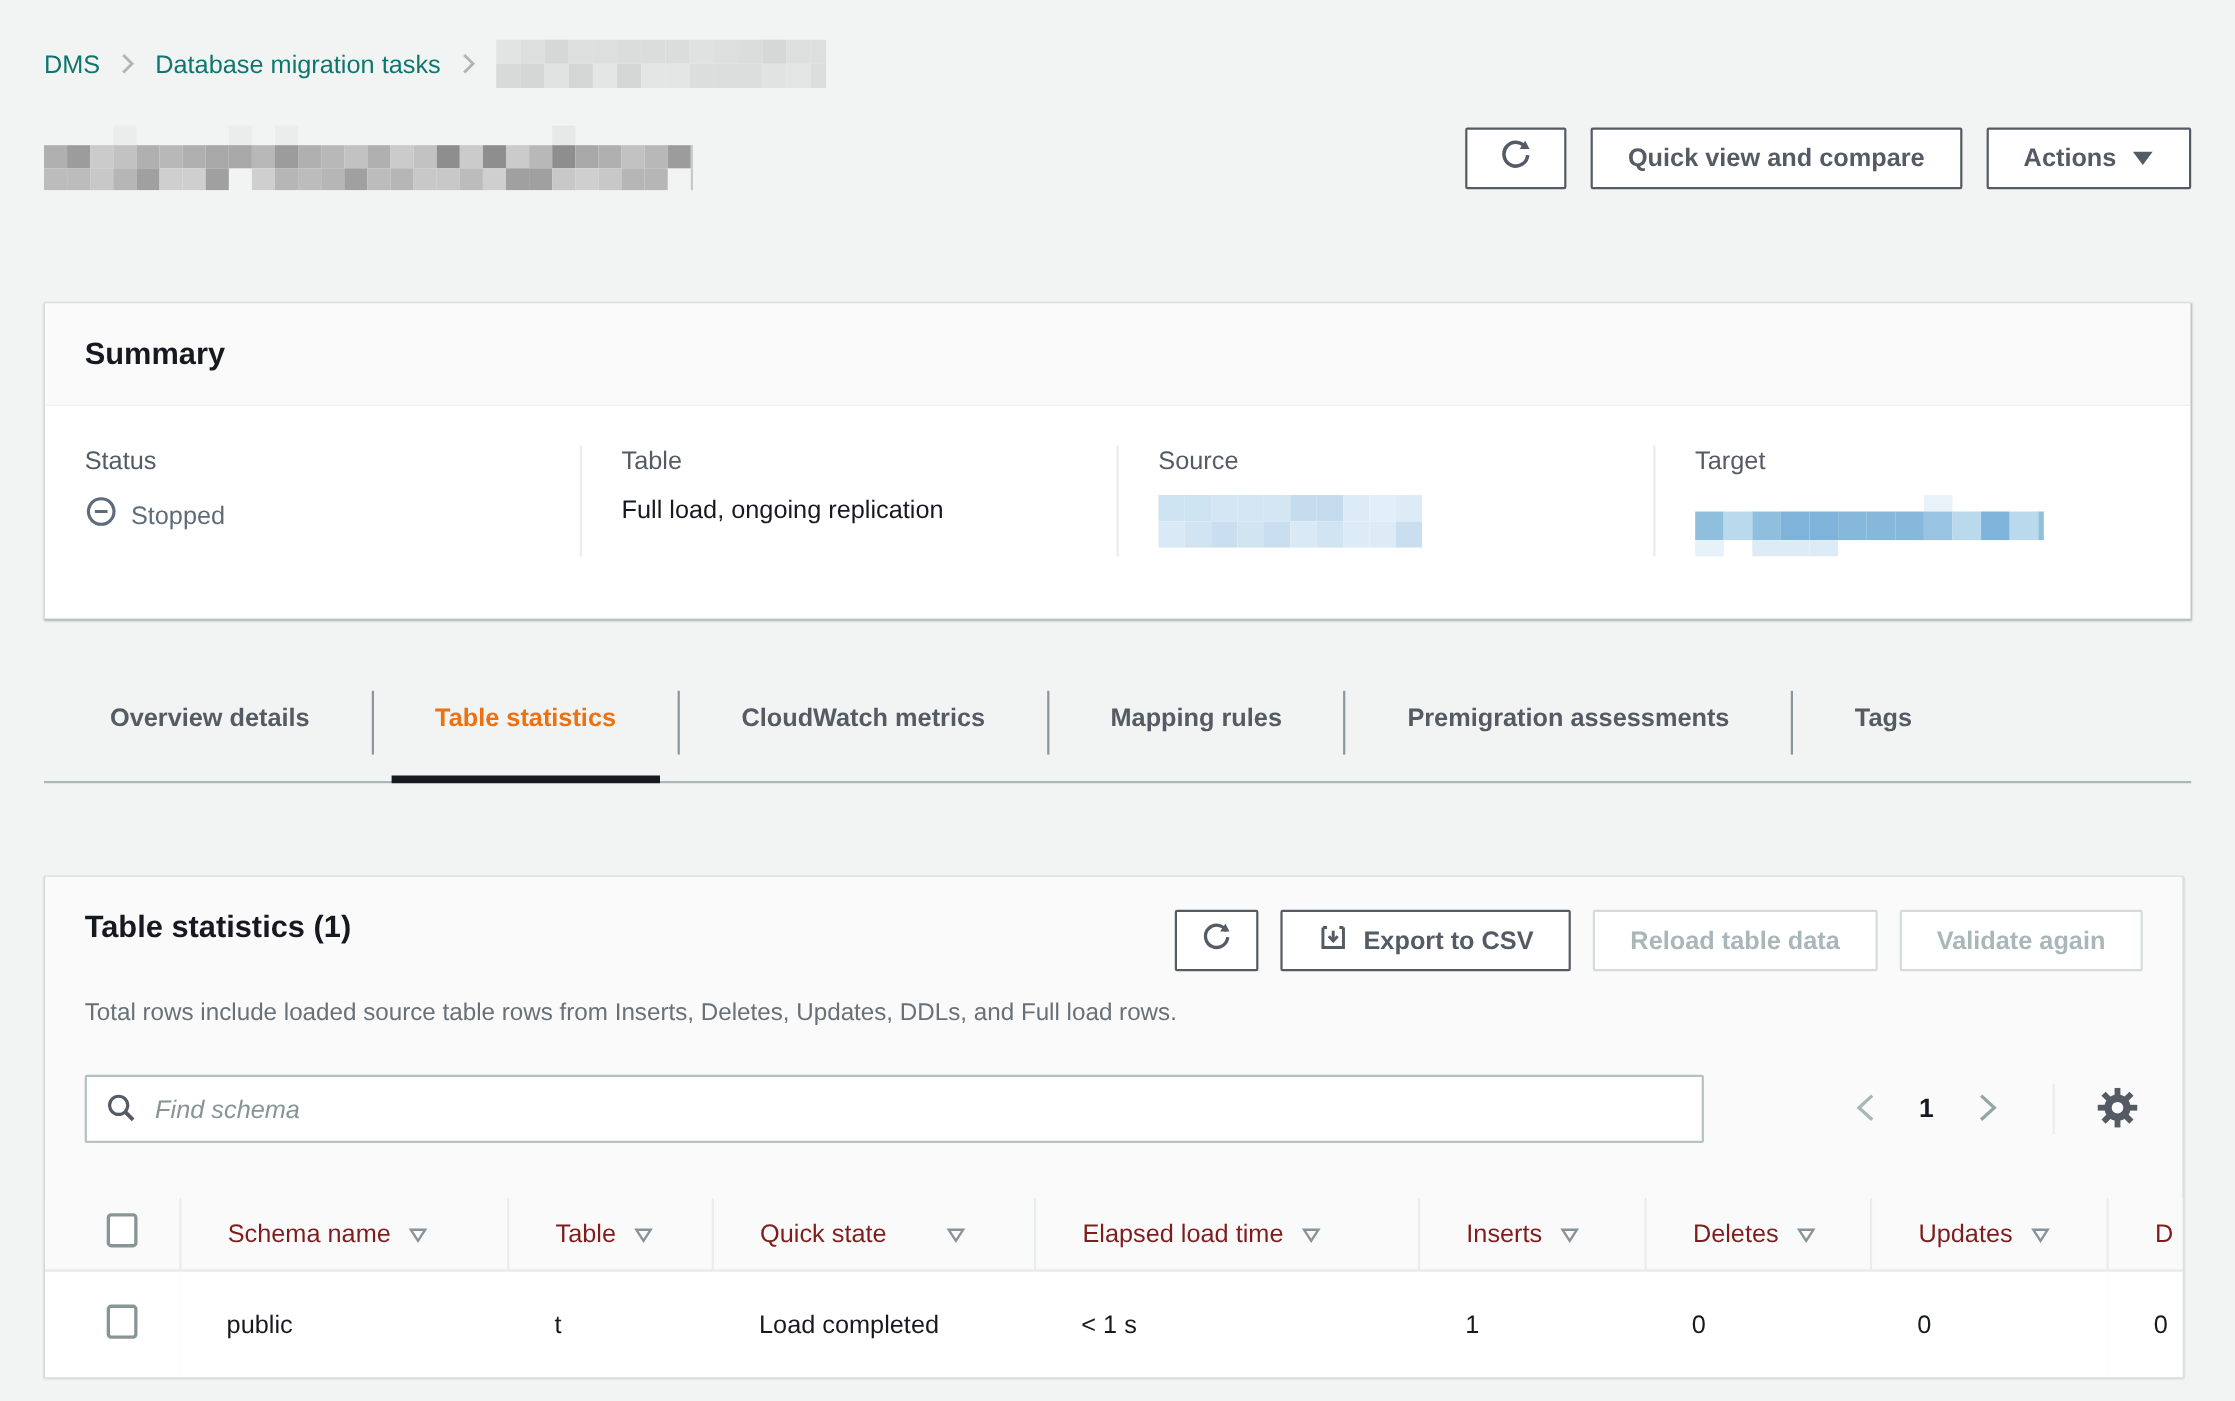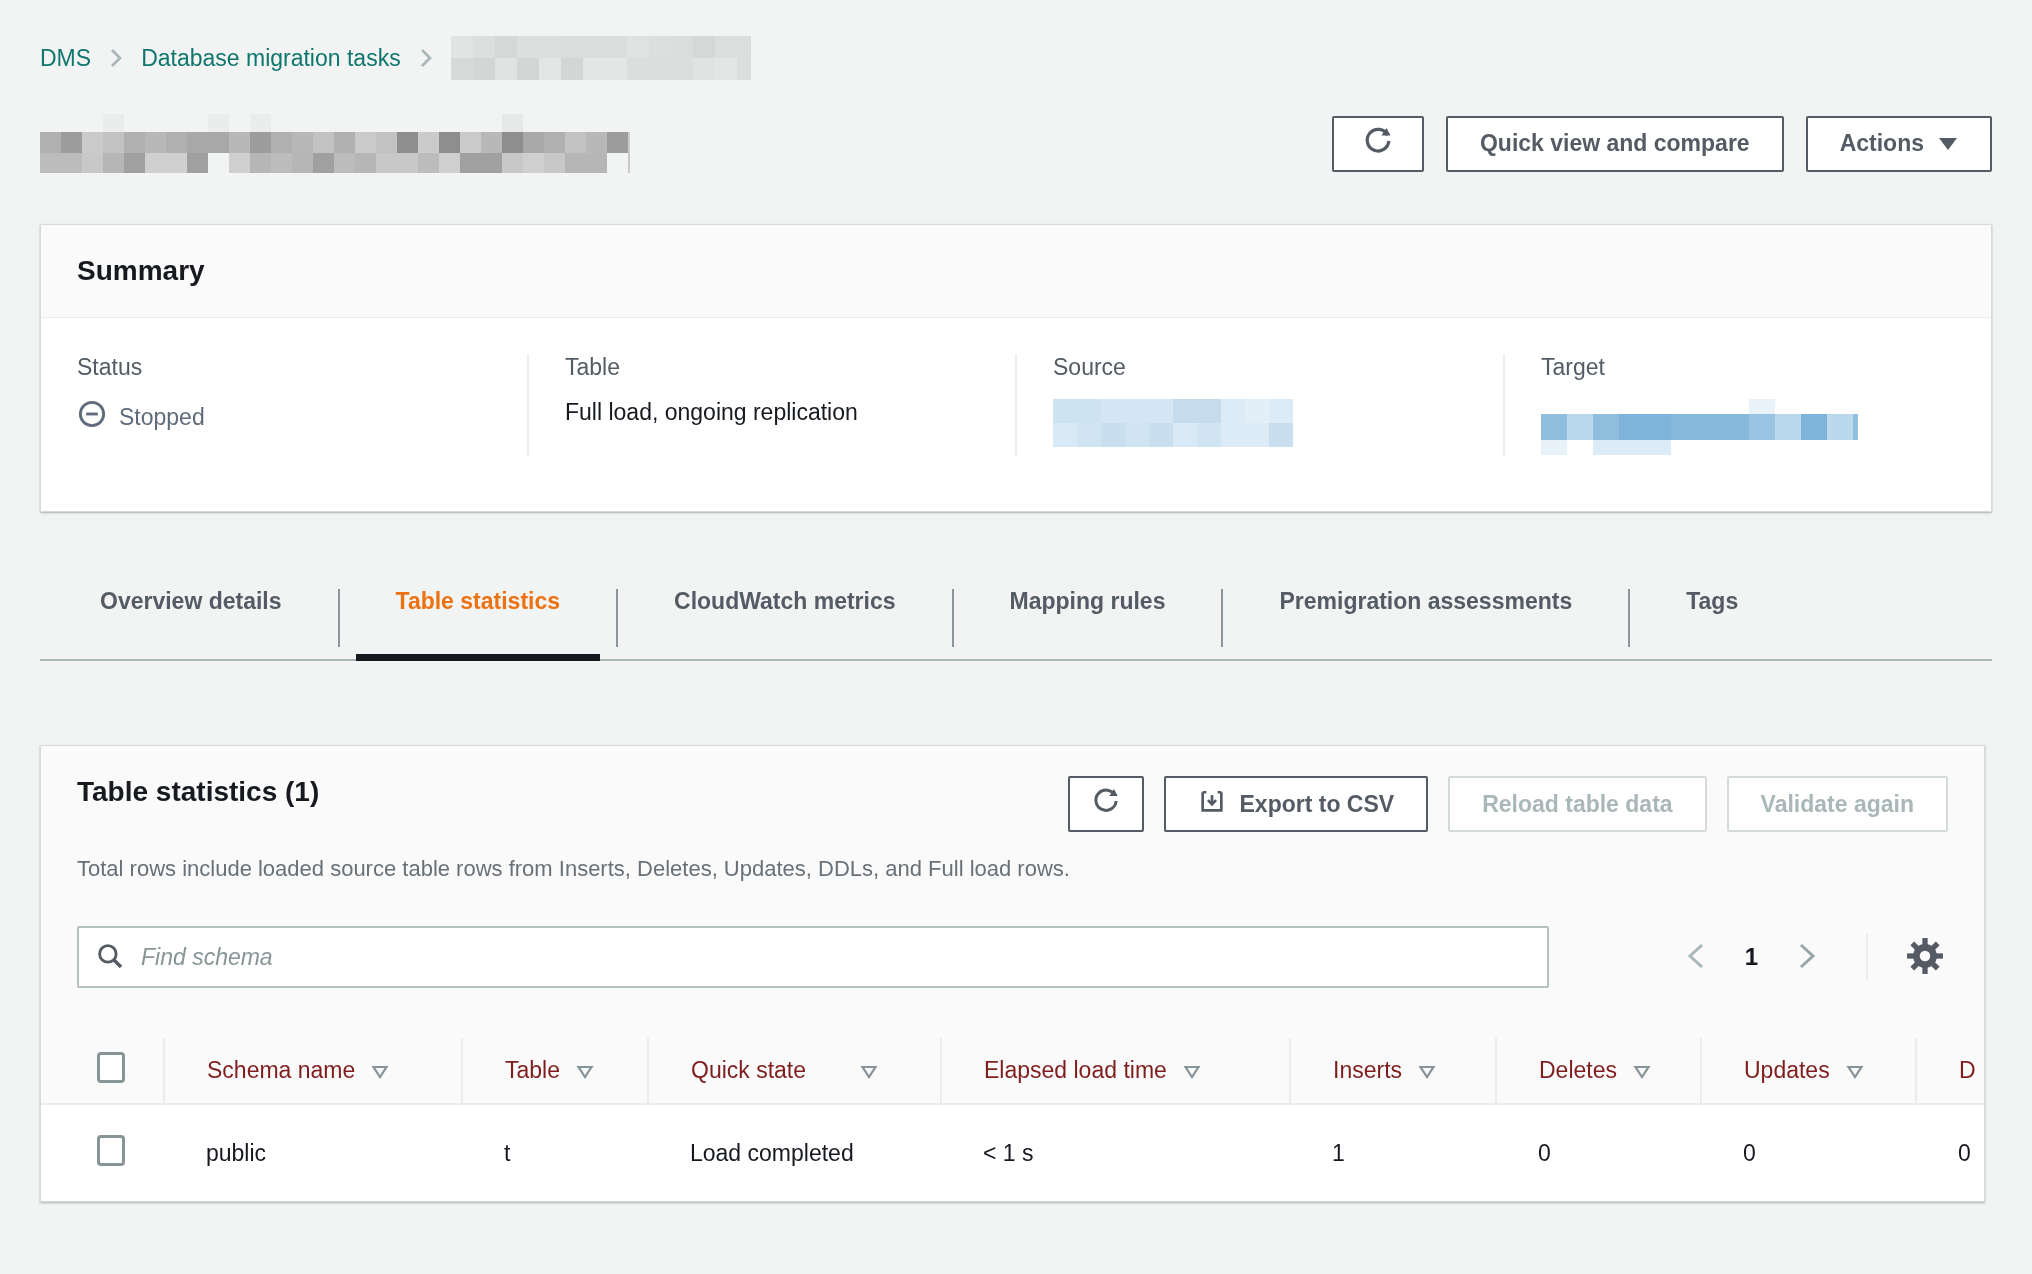--- a/index.html
+++ b/index.html
@@ -21,35 +21,35 @@
   .btn {
     height:56px; background:#ffffff; border:2px solid #545b64; border-radius:2px;
     color:#545b64; font-weight:bold; font-size:23px; font-family:inherit;
     padding:0 32px; display:inline-flex; align-items:center; gap:14px; cursor:pointer; white-space:nowrap;
   }
   .btn-icon { width:92px; padding:0; justify-content:center; }
   .btn.disabled { color:#aab7b8; border-color:#d5dbdb; cursor:default; }
 
   
   .panel {
-    margin-top:51px; background:#ffffff; border:1px solid #d5dbdb;
+    margin-top:102px; background:#ffffff; border:1px solid #d5dbdb;
     box-shadow:0 1px 2px 0 rgba(0,28,36,0.3); border-radius:1px;
   }
   .panel-header { background:#fafafa; border-bottom:1px solid #eaeded; padding:30px 36px; }
   .panel-title { font-size:28px; font-weight:bold; color:#16191f; }
 
   .summary-body { display:flex; padding:36px 0 56px; background:#fff; }
   .summary-col { flex:1 1 0; padding:0 36px; }
   .summary-col + .summary-col { border-left:2px solid #eaeded; }
   .field-label { font-size:23px; color:#545b64; margin-bottom:18px; }
   .field-value { font-size:23px; color:#16191f; display:flex; align-items:center; gap:12px; }
   .status-gray { color:#5f6b7a; }
 
   
-  .tabs { margin-top:60px; display:flex; align-items:center; border-bottom:2px solid #aab7b8; padding-left:20px;gap:16px; }
+  .tabs { margin-top:60px; display:flex; align-items:flex-start; border-bottom:2px solid #aab7b8; padding-left:20px;gap:16px; }
   .tab { position:relative; padding:16px 40px 44px; font-size:23px; font-weight:bold; color:#545b64; cursor:pointer; white-space:nowrap; }
   .tab.active { color:#ec7211; }
   .tab.active::after { content:""; position:absolute; left:0; right:0; bottom:-2px; height:7px; background:#16191f; }
   .tab-sep { width:2px; height:58px; background:#8b959b; margin-top:5px; flex:none; }
 
   
   .panel2 {
     margin:84px 0 0 40px; width:1945px; background:#fafafa; border:1px solid #d5dbdb;
     box-shadow:0 1px 2px 0 rgba(0,28,36,0.3); overflow:hidden; position:relative;
   }

